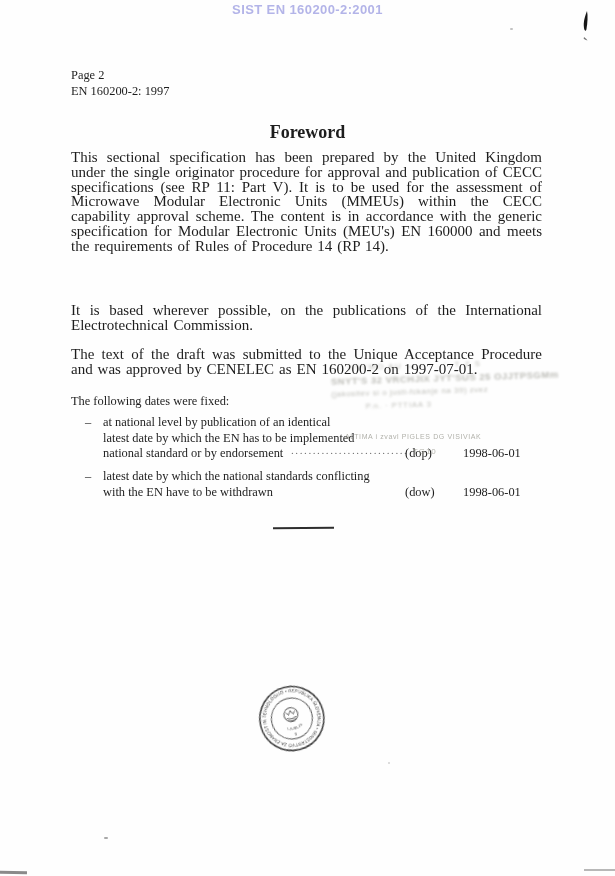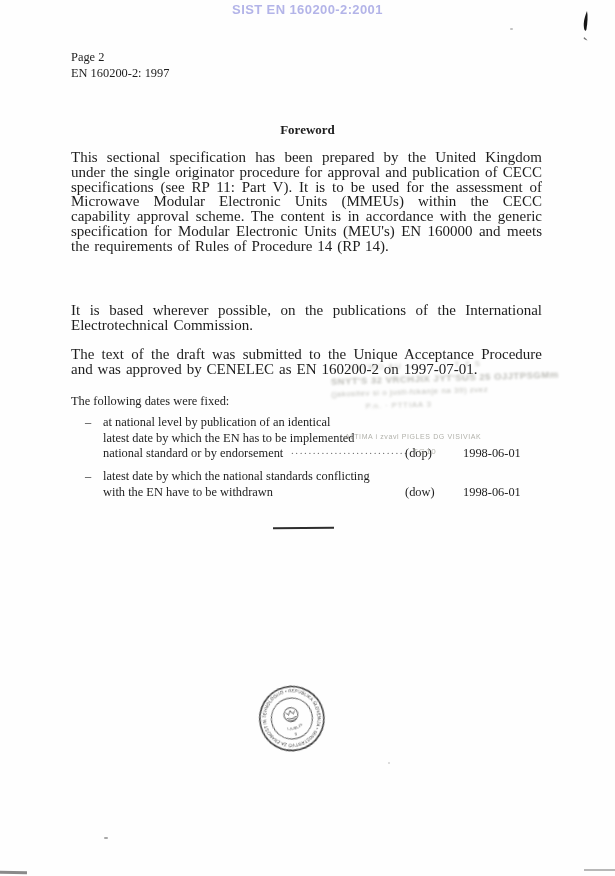--- a/index.html
+++ b/index.html
@@ -13,27 +13,27 @@
   }
   
   .watermark{
     position:absolute;top:2px;left:0;width:100%;
     text-align:center;
     font-family:"Liberation Sans", sans-serif;
     font-weight:bold;font-size:13px;letter-spacing:.4px;
     color:#b3b4e8;
   }
   .page-head{
-    position:absolute;left:71px;top:50px;
+    position:absolute;left:71px;top:68px;
     font-size:12.4px;line-height:15.5px;
   }
   .foreword{
     position:absolute;left:0;top:122px;width:100%;
     margin:0;text-align:center;
-    font-size:13px;font-weight:bold;
+    font-size:18px;font-weight:bold;
   }
   .body-par{
     position:absolute;left:71px;width:471px;margin:0;
     font-size:15px;line-height:14.8px;
     text-align:justify;
     word-spacing:1.2px;
   }
   .p1{top:150px;}
   .p2{top:255px;}
   .p3{top:303px;}

